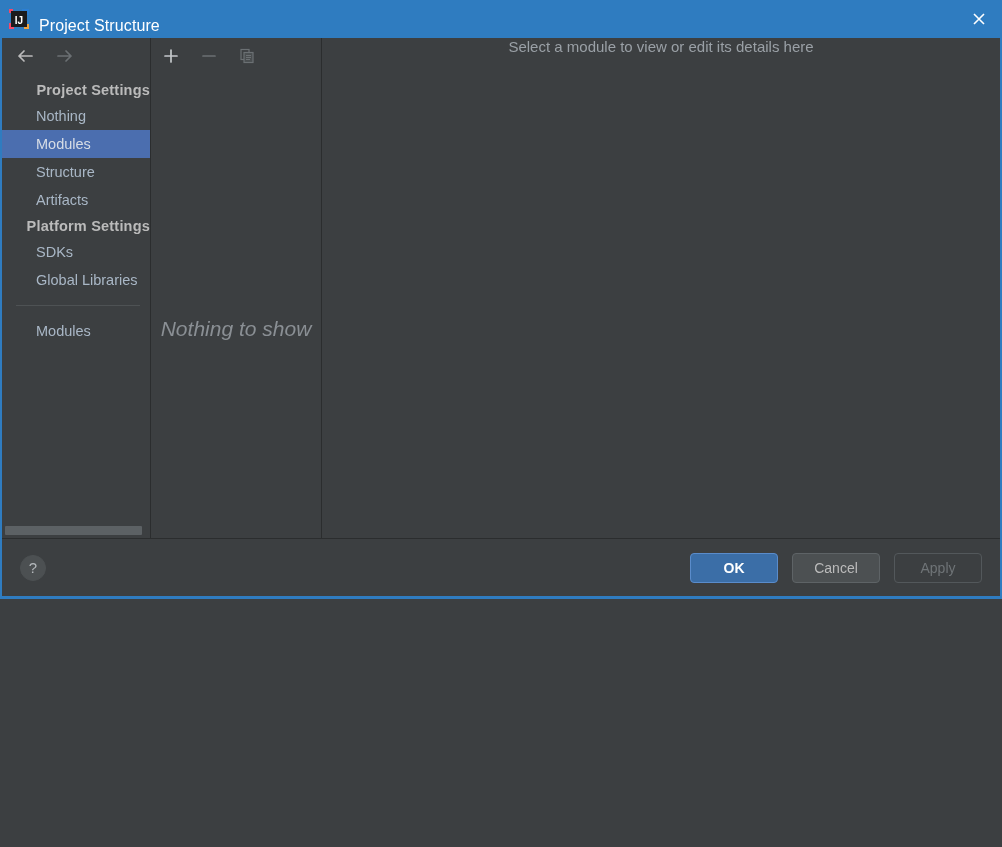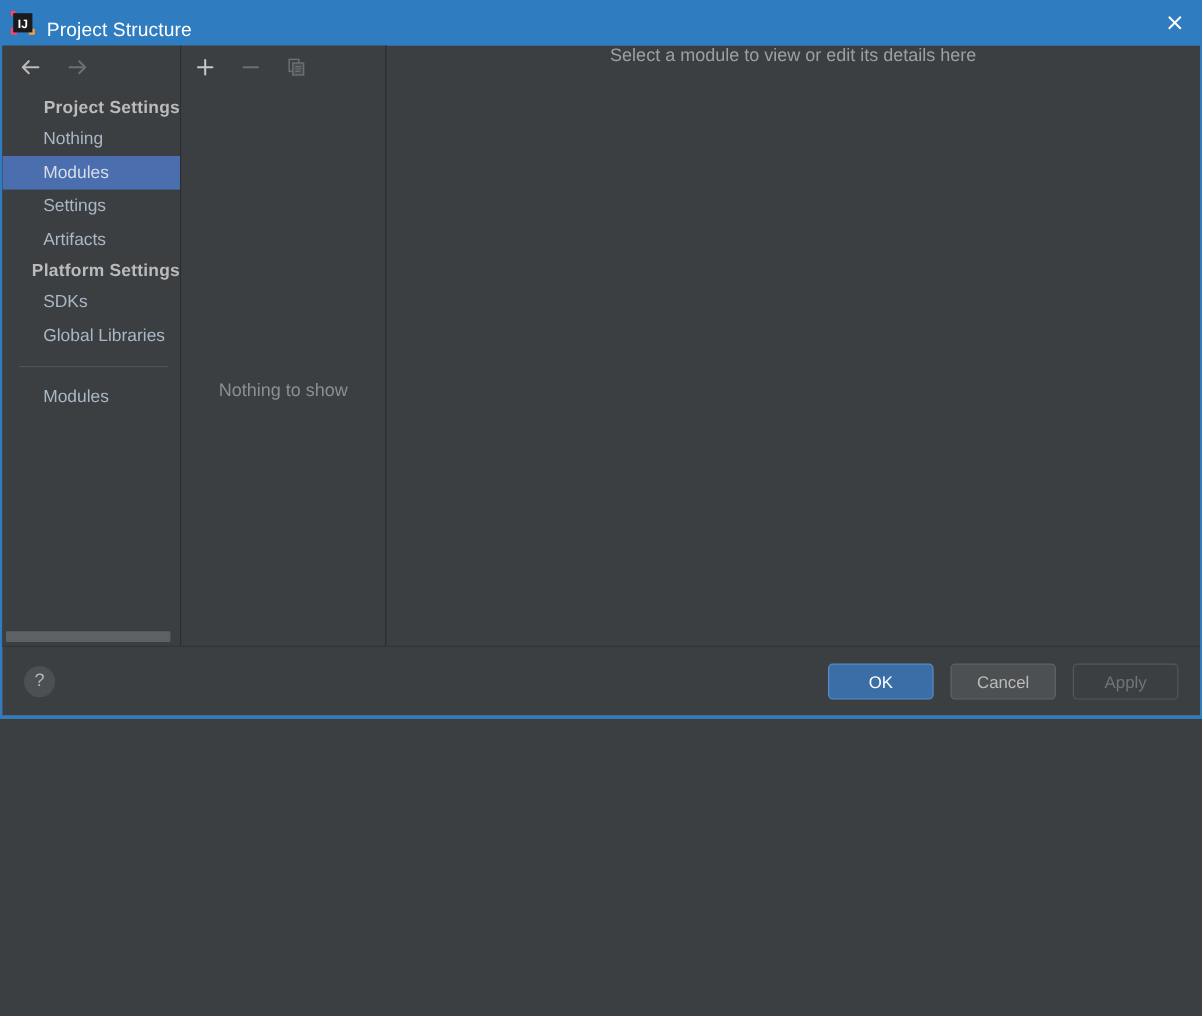--- a/index.html
+++ b/index.html
@@ -181,21 +181,22 @@
   #mid-empty {
     flex: 1 1 auto;
     display: flex;
     align-items: flex-start;
     justify-content: center;
     padding-top: 243px;
     box-sizing: border-box;
   }
   #mid-empty span {
     color: #8a8f94;
-    font-size: 15px;
+    font-size: 21px;
+    font-style: italic;
   }
 
   
   #detailpane {
     flex: 1 1 auto;
     background: #3c3f41;
     display: flex;
     align-items: flex-start;
     justify-content: center;
     box-sizing: border-box;
@@ -241,21 +242,21 @@
     box-sizing: border-box;
     padding: 0 14px;
     margin-left: 14px;
     cursor: pointer;
     border: 1px solid transparent;
   }
   .dlg-btn.primary {
     background: #3b6ea7;
     border-color: #5a8ccb;
     color: #ffffff;
-    font-weight: normal;
+    font-weight: bold;
     margin-left: 31px;
   }
   .dlg-btn.normal {
     background: #4c5052;
     border-color: #5e6366;
     color: #bbbbbb;
   }
   .dlg-btn.disabled {
     background: #3c3f41;
     border-color: #53585b;
@@ -304,21 +305,21 @@
           </svg>
         </div>
       </div>
 
       <div id="nav-list">
 
         <div class="nav-group-title">Project Settings</div>
 
         <div class="nav-item">Nothing</div>
         <div class="nav-item selected">Modules</div>
-        <div class="nav-item">Settings</div>
+        <div class="nav-item">Structure</div>
         <div class="nav-item">Artifacts</div>
 
         <div class="nav-group-title">Platform Settings</div>
 
         <div class="nav-item">SDKs</div>
         <div class="nav-item">Global Libraries</div>
 
         <div class="nav-sep"></div>
 
         <div class="nav-item">Modules</div>

